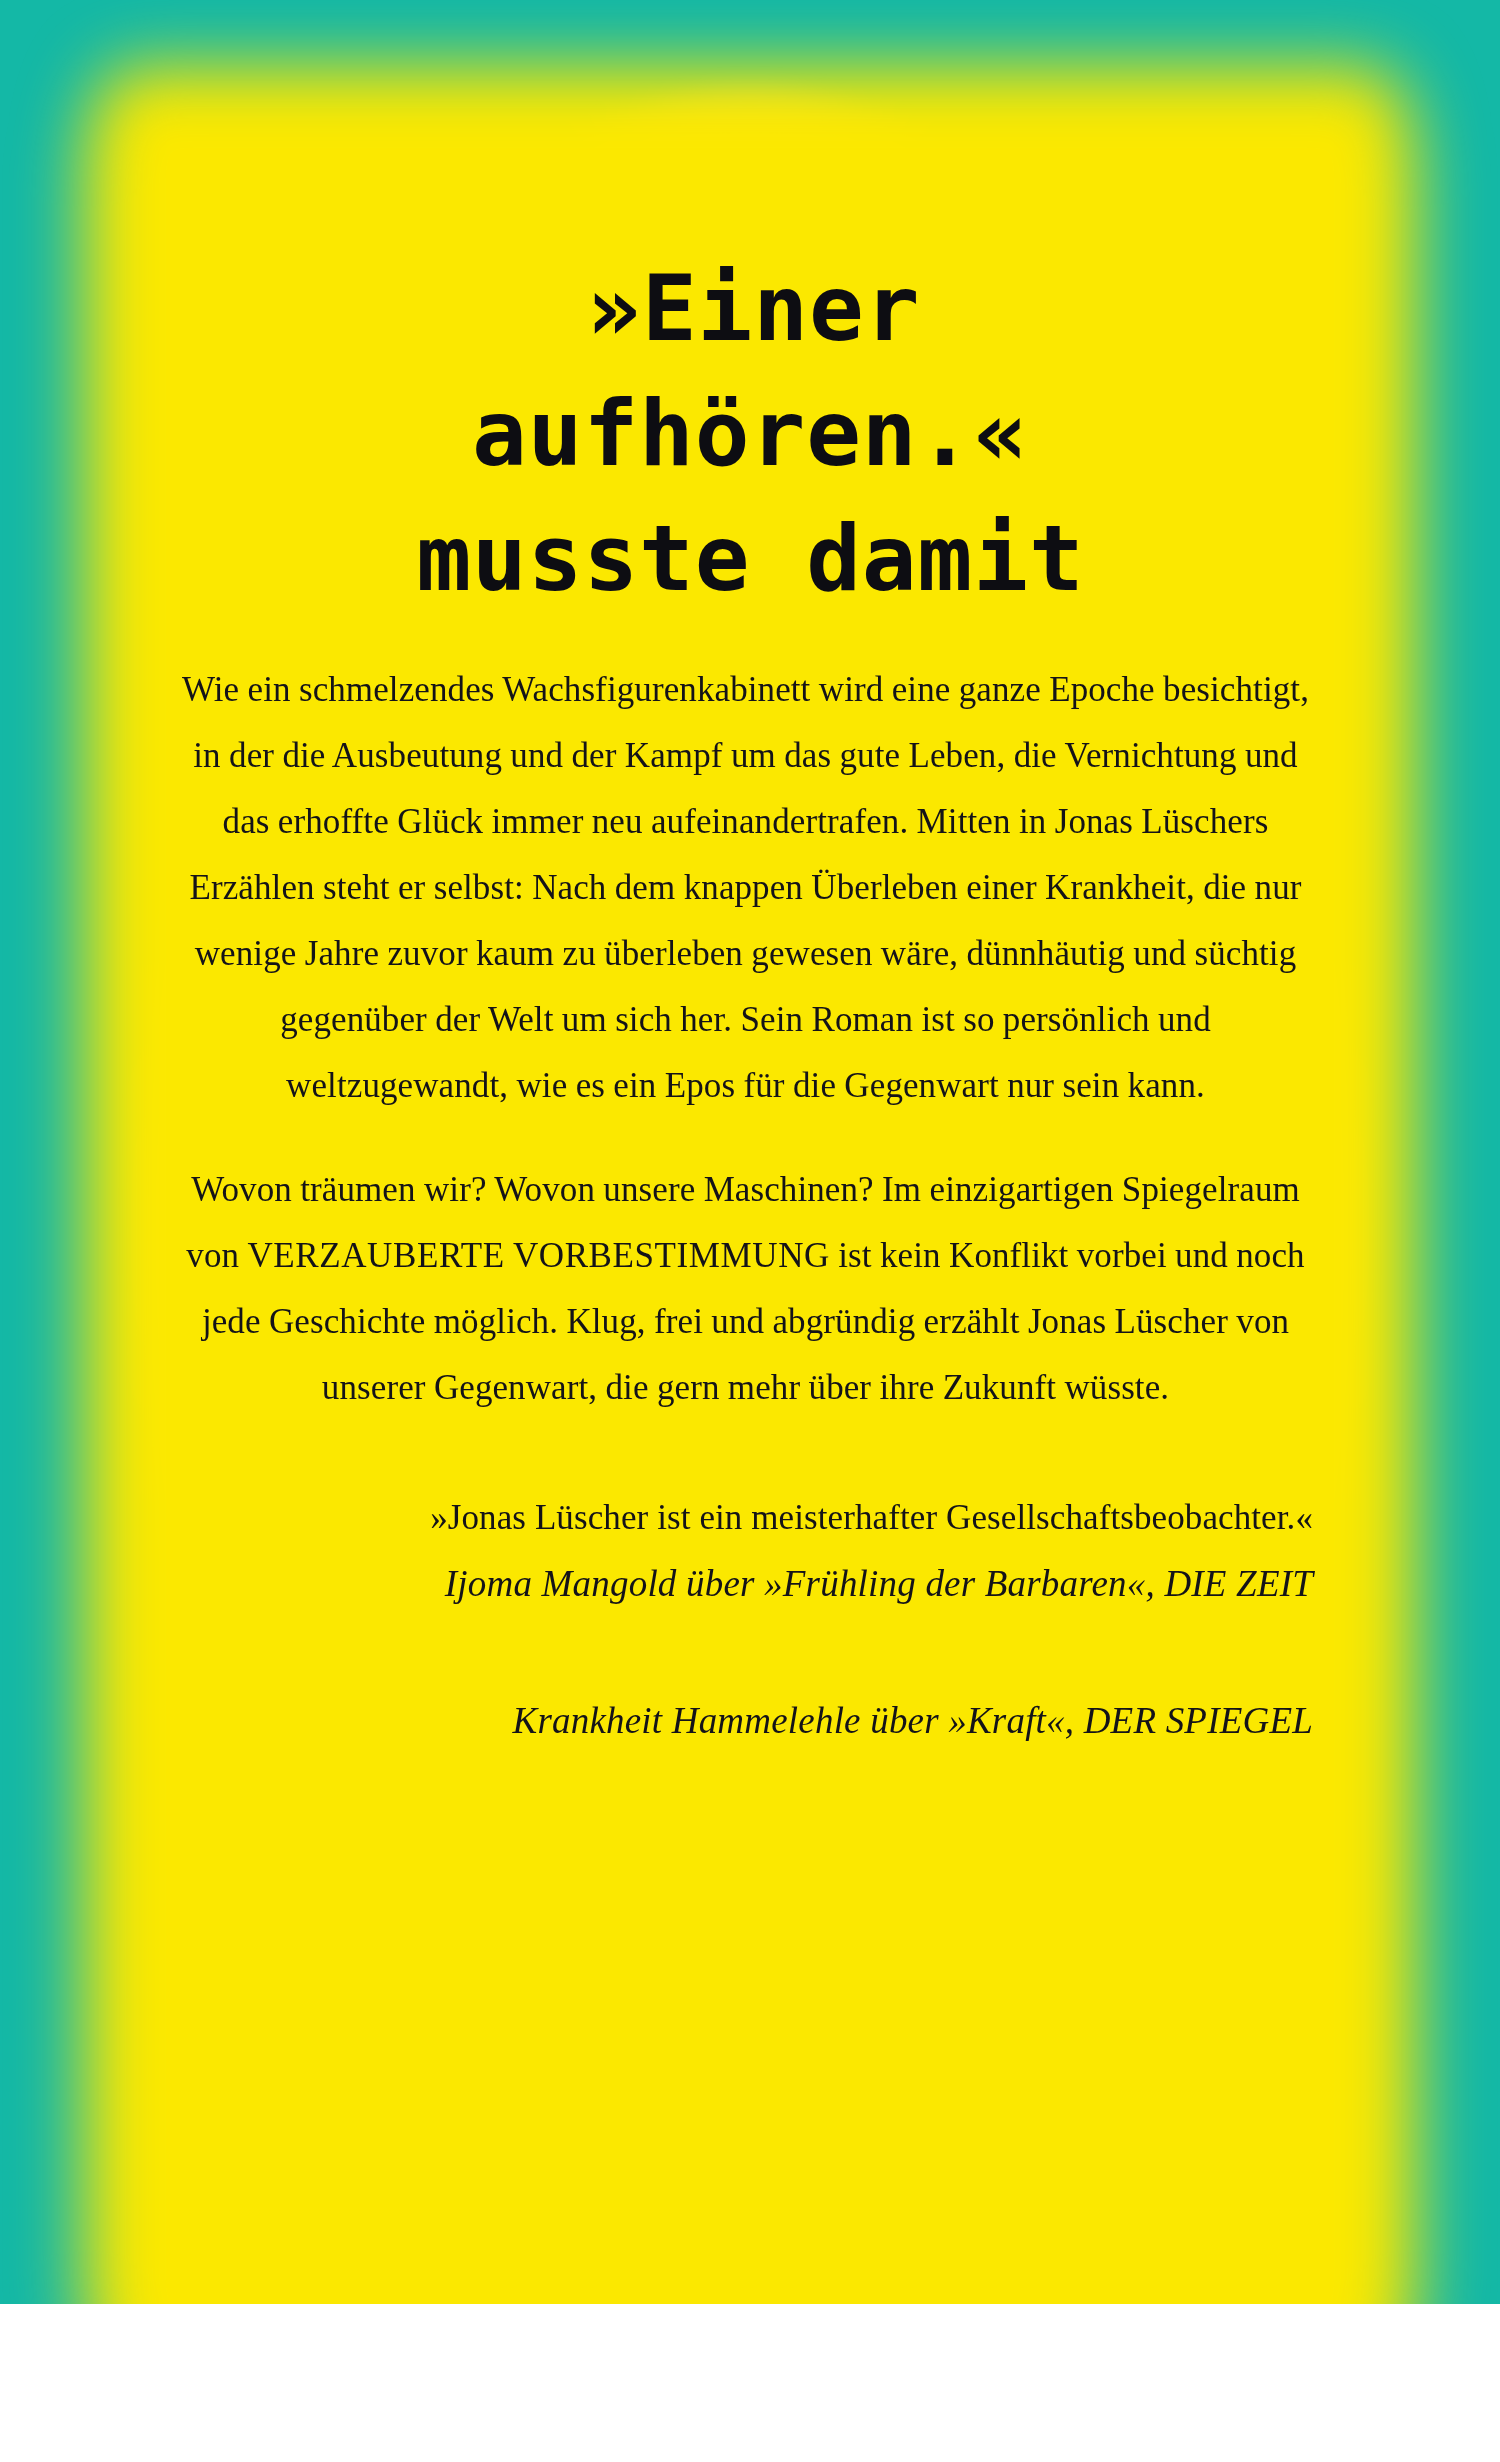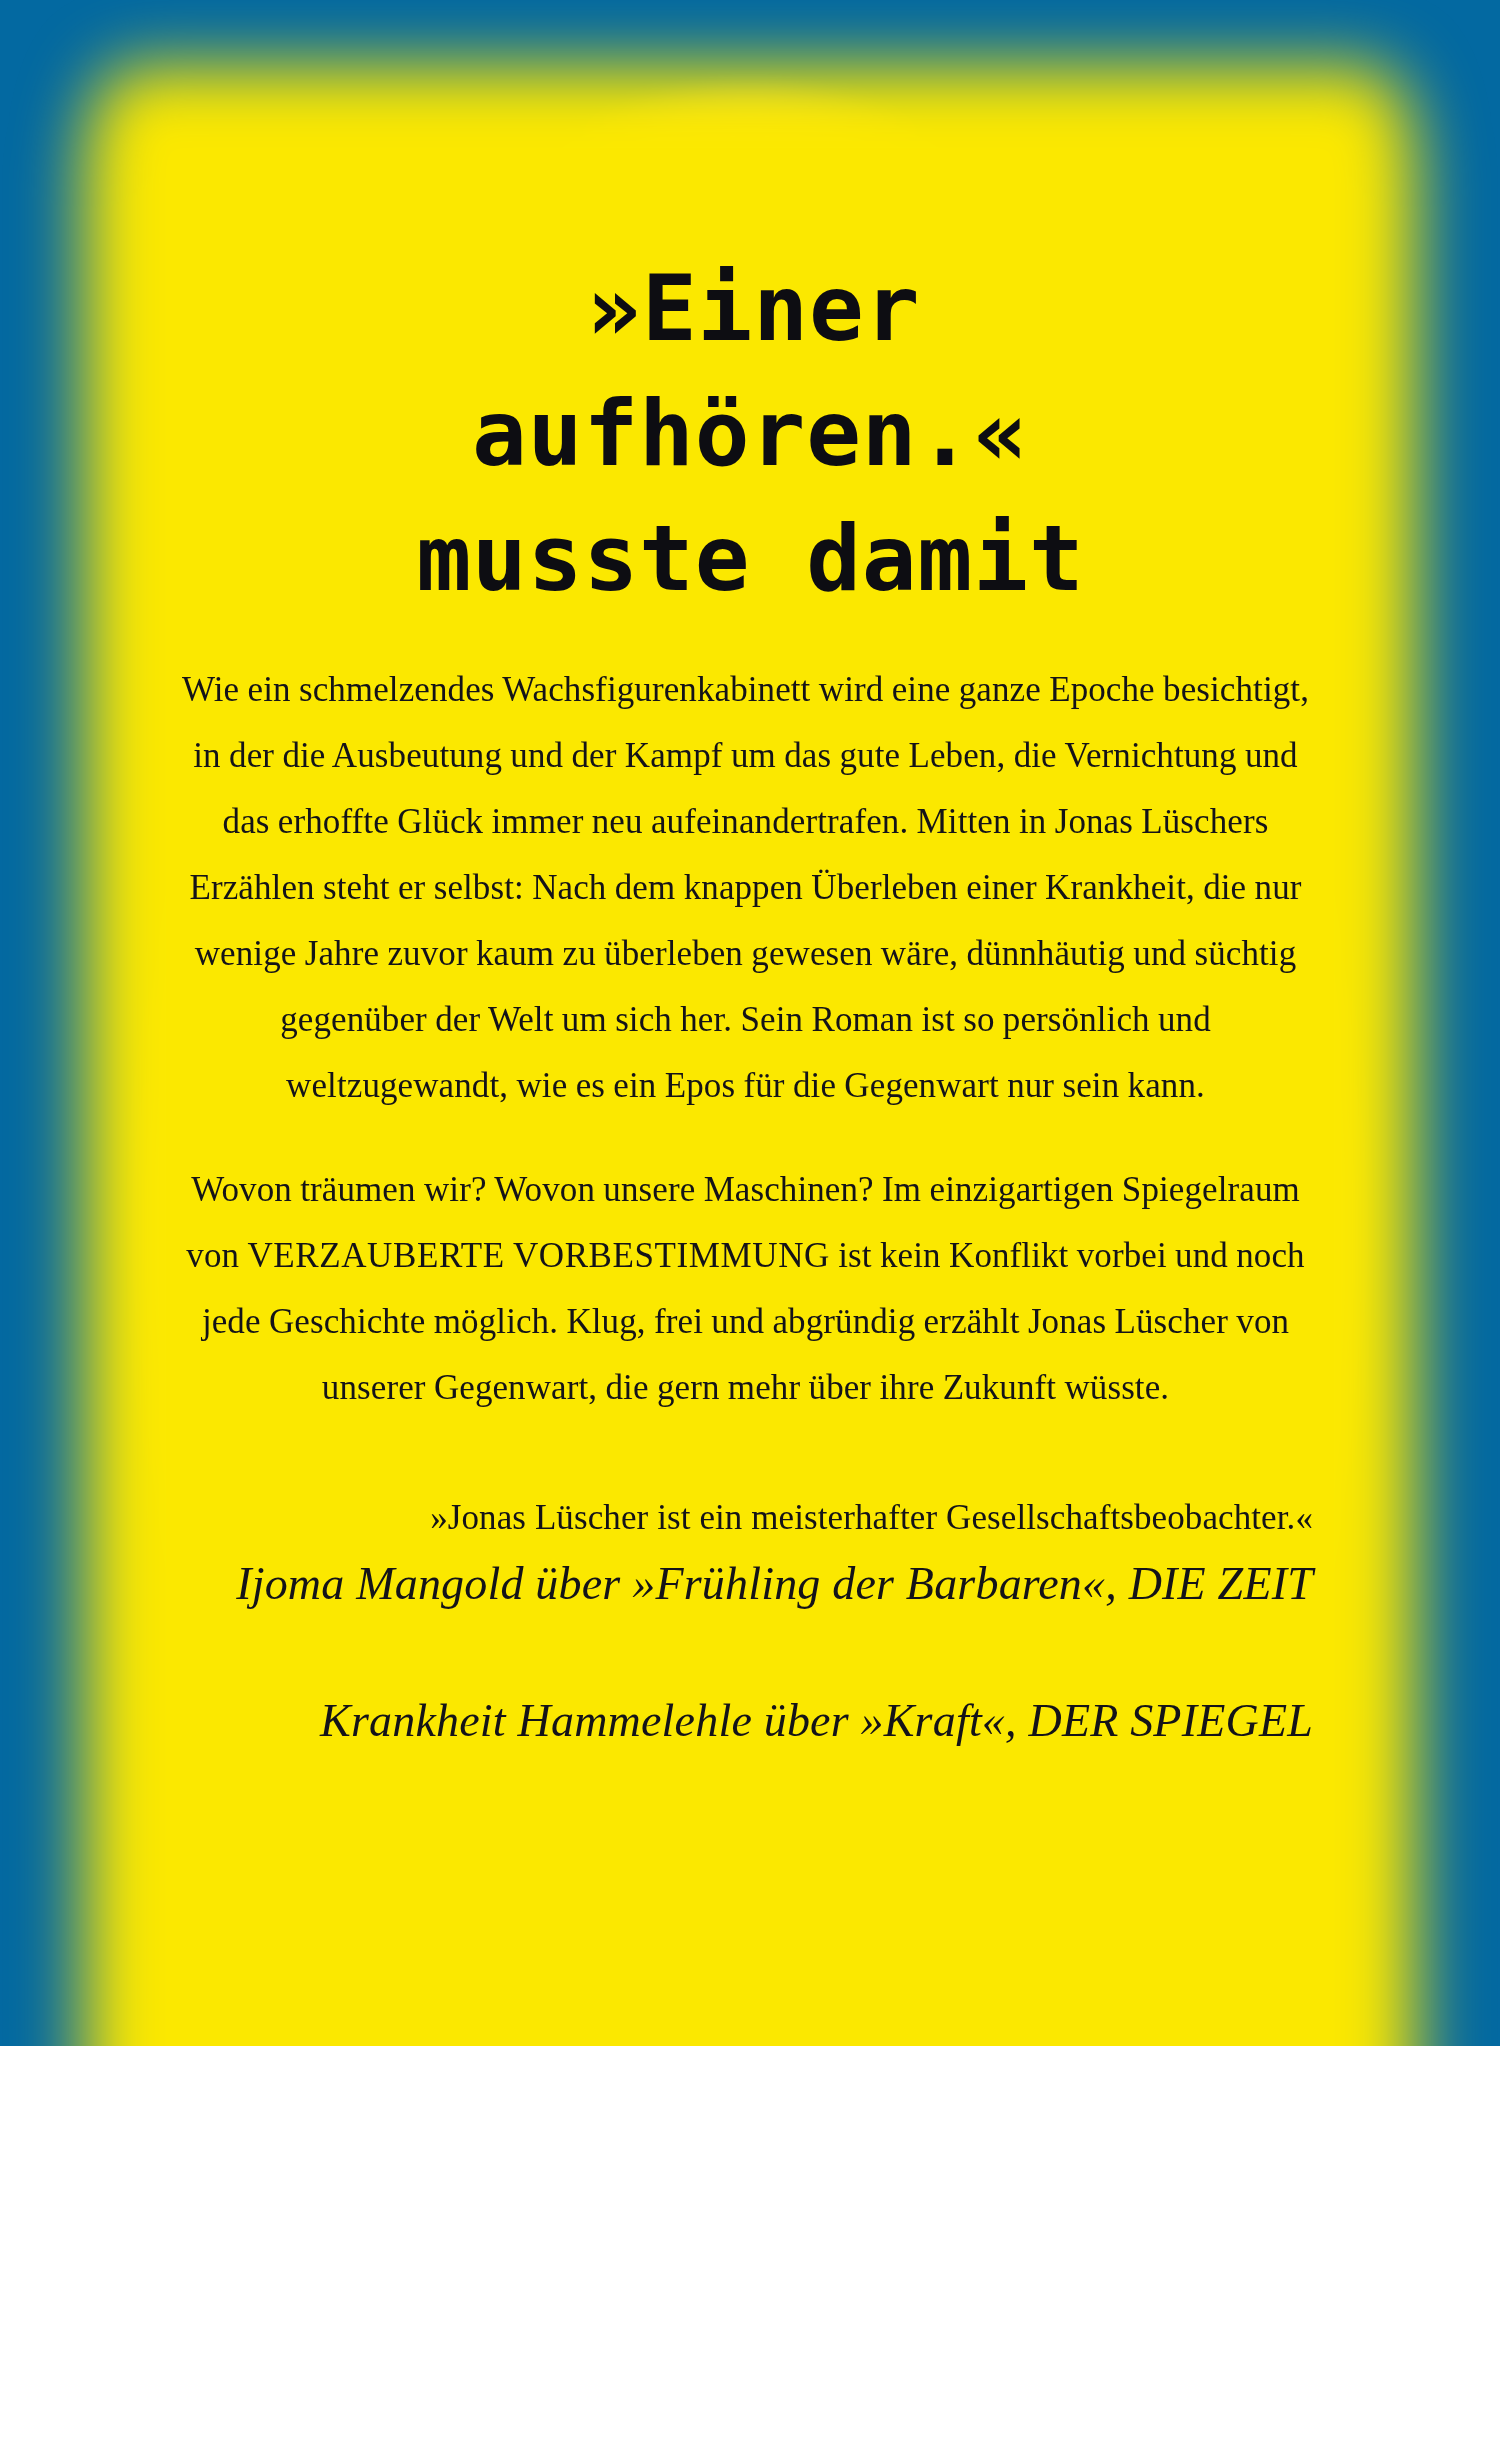--- a/index.html
+++ b/index.html
@@ -4,23 +4,23 @@
 <style>
   html, body {
     margin: 0;
     padding: 0;
     background: #ffffff;
   }
 
   #cover {
     position: relative;
     width: 1501px;
-    height: 2046px;
+    height: 2304px;
     overflow: hidden;
-    background: #0369a1;
+    background: #14b8a6;
     font-family: "Liberation Serif", "DejaVu Serif", serif;
   }
 
   
   #glow {
     position: absolute;
     left: -38px;
     top: -56px;
     width: 1576px;
     height: 2575px;
@@ -115,21 +115,21 @@
   .qtext {
     margin: 0;
     font-size: 35px;
     line-height: 66px;
     letter-spacing: 0.1px;
   }
 
   .qsource {
     margin: 0;
     font-style: italic;
-    font-size: 46px;
+    font-size: 37px;
     line-height: 66px;
     letter-spacing: 0.2px;
   }
 </style>
 </head>
 <body>
 
 <div id="cover">
 
   <div id="glow"></div>

